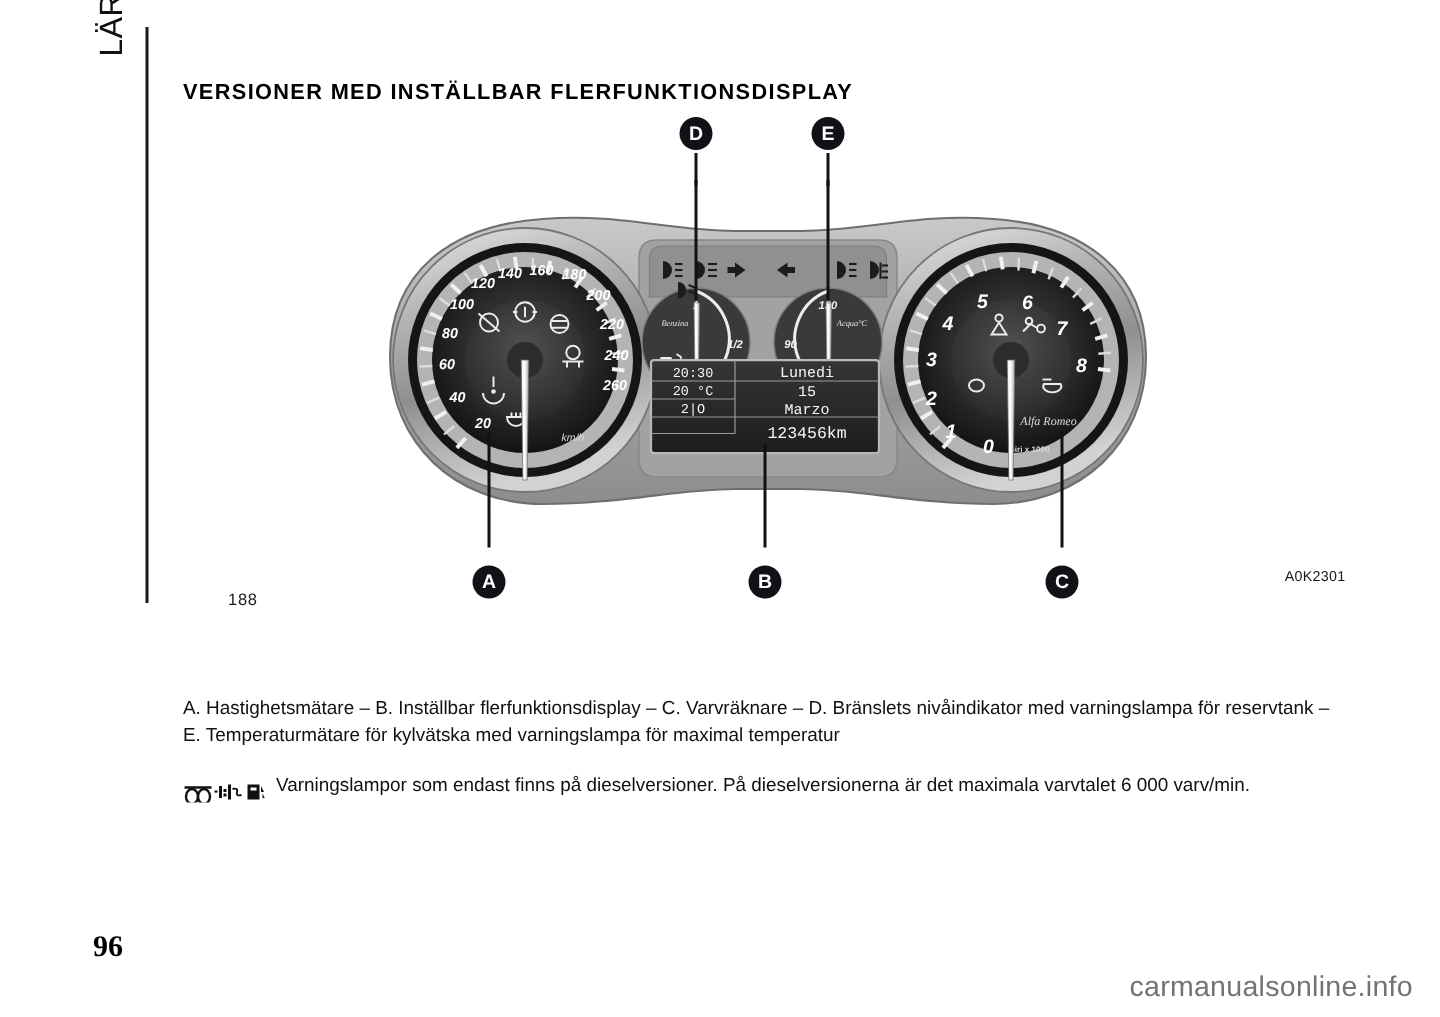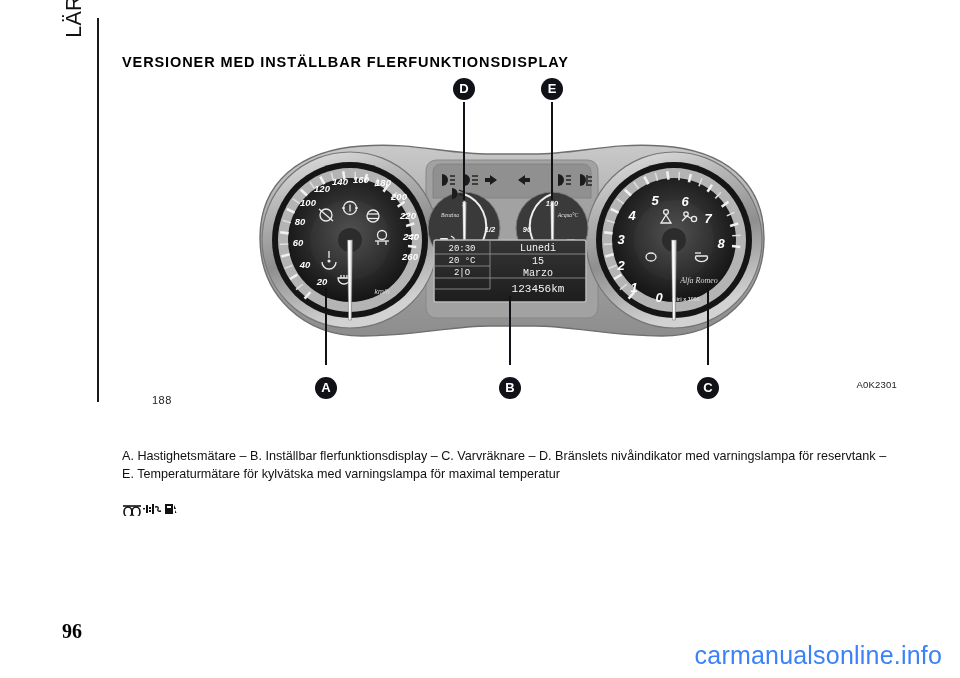--- a/index.html
+++ b/index.html
@@ -123,21 +123,21 @@
   
   #body-copy {
     position: absolute;
     left: 122px;
     top: 448px;
     width: 770px;
     font-size: 12.6px;
     line-height: 17.5px;
     color: #111;
   }
-  #body-copy p { margin: 0 0 14px 0; }
+  #body-copy p { margin: 16px 0 14px 0; }
   #body-copy p.tight { margin-bottom: 13px; }
   .inline-icons {
     display: inline-block;
     vertical-align: -4px;
     margin-right: 4px;
   }
   .inline-icons svg { vertical-align: middle; }
 
   
   #page-number {
@@ -146,22 +146,22 @@
     top: 620px;
     font-size: 20px;
     font-weight: bold;
     color: #000;
     font-family: Liberation Serif, serif;
   }
   #site-footer {
     position: absolute;
     right: 18px;
     bottom: 8px;
-    font-size: 25px;
-    color: #3b82f6;
+    font-size: 19px;
+    color: #737373;
     letter-spacing: 0.2px;
   }
 </style>
 </head>
 <body>
 
 <div id="chapter-tab">
   <div id="chapter-rule"></div>
   <div id="chapter-title">LÄR KÄNNA INSTRUMENTPANELEN</div>
 </div>
@@ -535,19 +535,19 @@
           <path d="M 33 5 q 4 -1 3 2 q -1 3 3 2" fill="none" stroke="#111" stroke-width="1.3"></path>
           <rect x="21" y="6" width="2" height="1.4"></rect>
         </g>
         <g>
           <rect x="43" y="2" width="8" height="10" fill="#111"></rect>
           <rect x="45" y="4" width="4" height="2" fill="#fff"></rect>
           <path d="M 52 3 l 2 4 l -2 0 z" fill="#111"></path>
           <path d="M 53 8 l 1.5 3 l -1.5 0 z" fill="#111"></path>
         </g>
       </svg>
-    </span>
+    </span><span>Varningslampor som endast finns på dieselversioner. På dieselversionerna är det maximala varvtalet 6 000 varv/min.</span>
   </p>
 
 </div>
 
 <div id="page-number">96</div>
 <div id="site-footer">carmanualsonline.info</div>
 
 </body></html>

